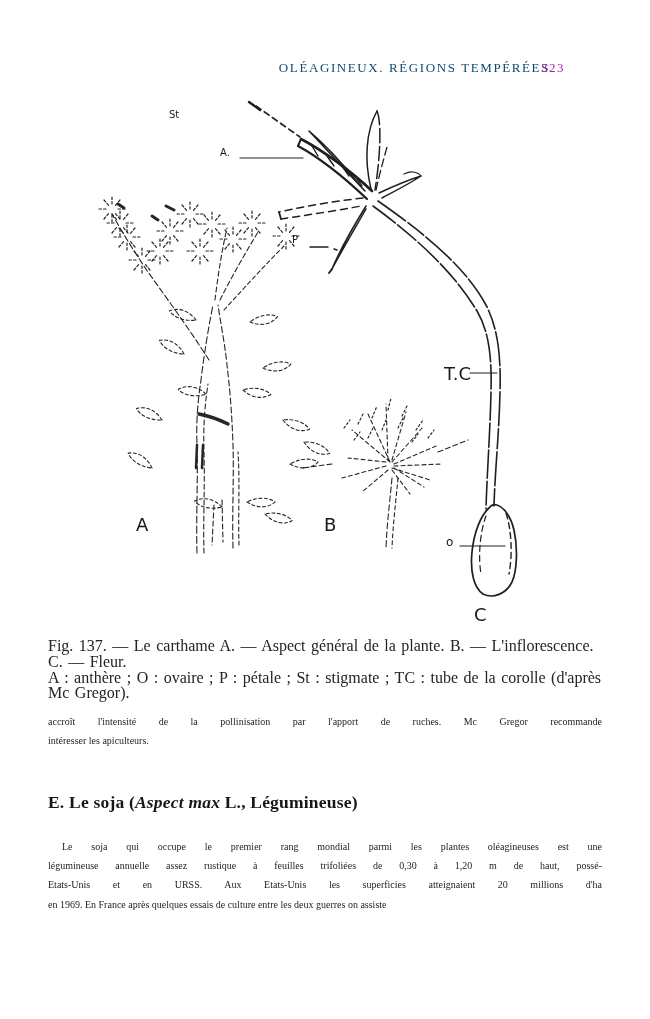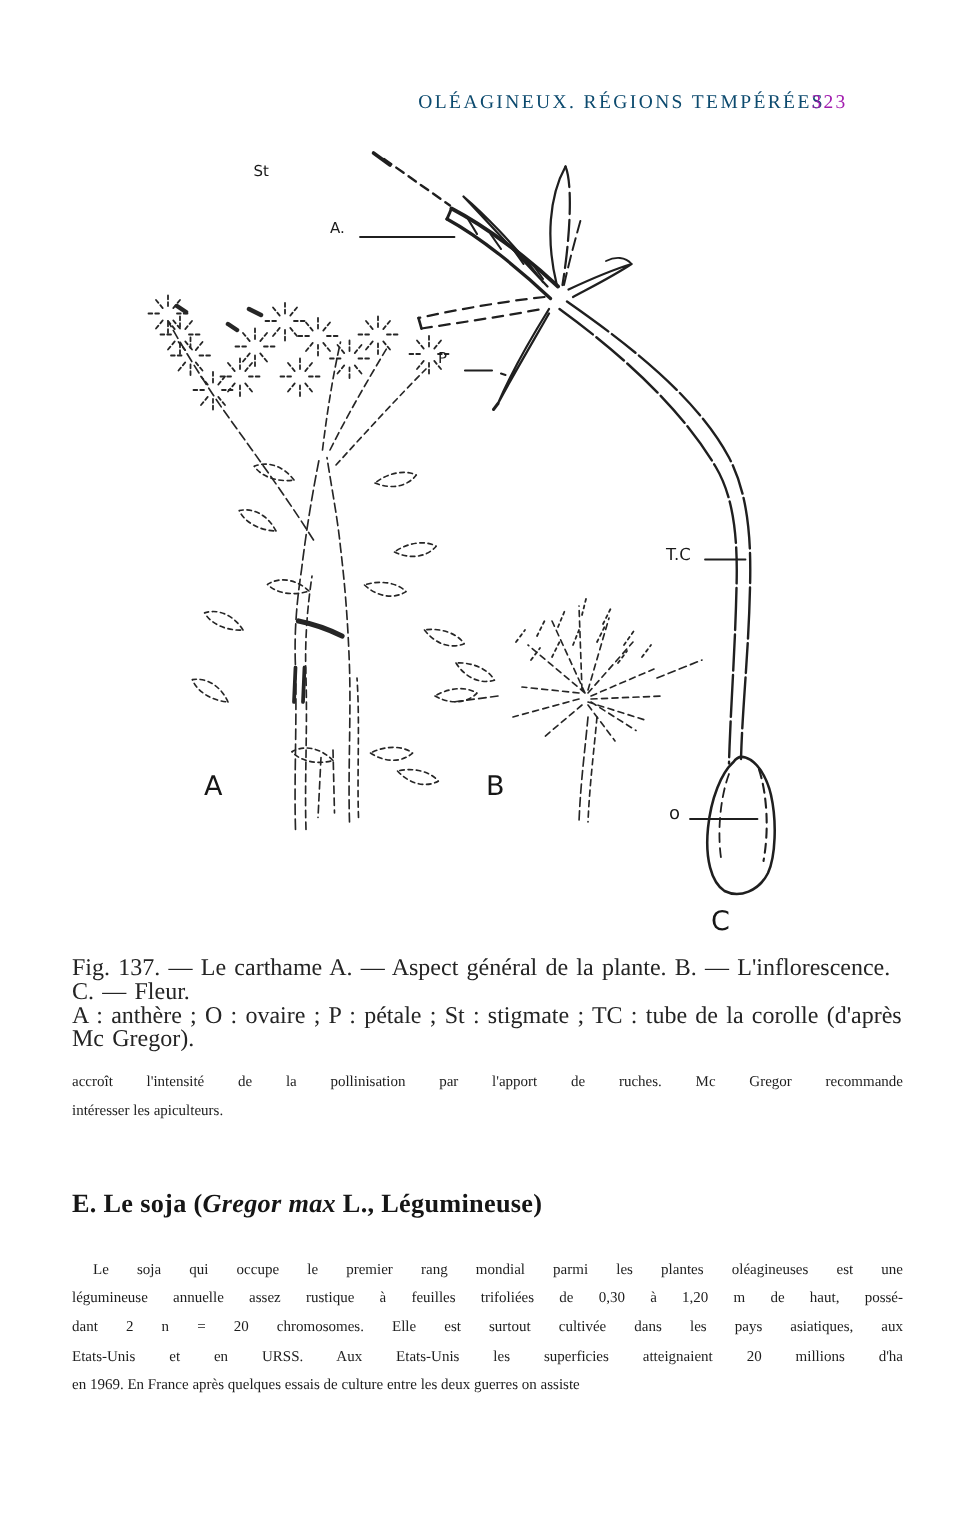--- a/index.html
+++ b/index.html
@@ -139,40 +139,39 @@
       <path d="M240,158 L303,158" stroke-width="1.2"></path>
       <path d="M310,247 L328,247 M334,249 L337,250" stroke-width="1.4"></path>
       <path d="M470,373 L497,373" stroke-width="1.2"></path>
       <path d="M460,546 L505,546" stroke-width="1.2"></path>
     </g>
   </svg>
 
   <span class="abs flabel" style="left:169px;top:109px">St</span>
   <span class="abs flabel" style="left:220px;top:147px">A.</span>
   <span class="abs flabel" style="left:292px;top:234px">P</span>
-  <span class="abs flabel" style="left:444px;top:363px;font-size:11px">T.C</span>
+  <span class="abs flabel" style="left:444px;top:363px;font-size:18px">T.C</span>
   <span class="abs flabel" style="left:446px;top:535px;font-size:12px">o</span>
 
   <span class="abs fletter" style="left:136px;top:514px">A</span>
   <span class="abs fletter" style="left:324px;top:514px">B</span>
   <span class="abs fletter" style="left:474px;top:604px">C</span>
 
   <div class="abs caption">
     <div>Fig. 137. — Le carthame A. — Aspect général de la plante. B. — L'inflorescence. C. — Fleur.</div>
     <div>A : anthère ; O : ovaire ; P : pétale ; St : stigmate ; TC : tube de la corolle (d'après Mc Gregor).</div>
   </div>
 
   <div class="abs bodytext p1">
     <div class="jline">accroît l'intensité de la pollinisation par l'apport de ruches. Mc Gregor recommande</div>
     <div class="lastline">intéresser les apiculteurs.</div>
   </div>
 
-  <h2 class="abs heading"><span>E.  Le soja (</span><em>Gregor max</em><span> L., Légumineuse)</span></h2>
+  <h2 class="abs heading"><span>E.  Le soja (</span><em>Aspect max</em><span> L., Légumineuse)</span></h2>
 
   <div class="abs bodytext p2">
     <div class="jline indent">Le soja qui occupe le premier rang mondial parmi les plantes oléagineuses est une</div>
     <div class="jline">légumineuse annuelle assez rustique à feuilles trifoliées de 0,30 à 1,20 m de haut, possé-</div>
-    <div class="jline">dant 2 n = 20 chromosomes. Elle est surtout cultivée dans les pays asiatiques, aux</div>
     <div class="jline">Etats-Unis et en URSS. Aux Etats-Unis les superficies atteignaient 20 millions d'ha</div>
     <div class="lastline">en 1969. En France après quelques essais de culture entre les deux guerres on assiste</div>
   </div>
 
 </div>
 
 </body></html>

